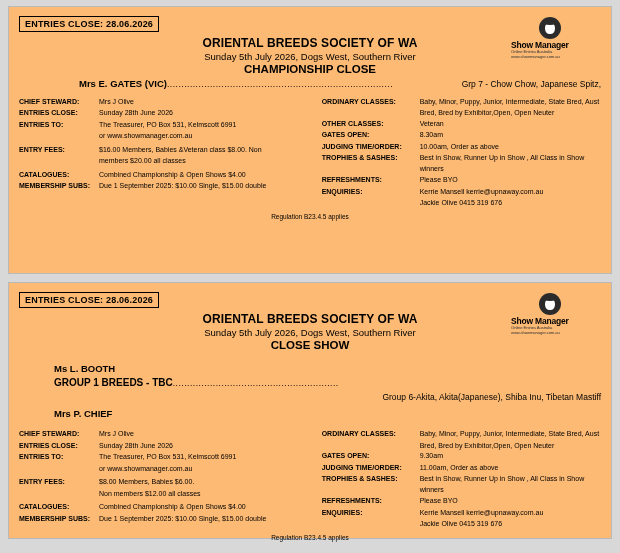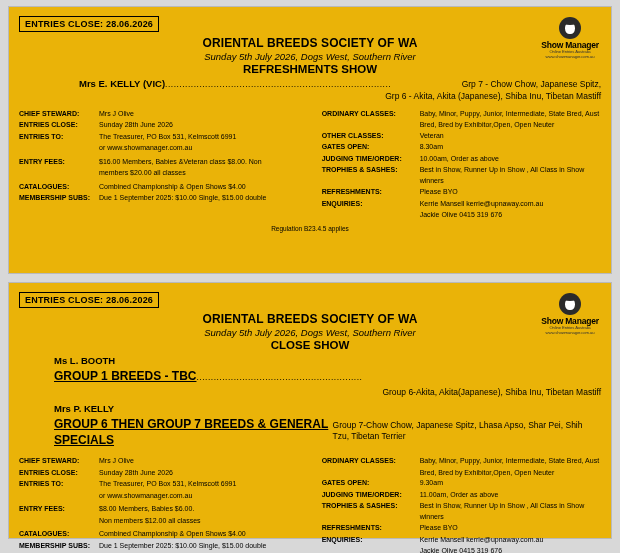--- a/index.html
+++ b/index.html
@@ -9,41 +9,40 @@
     background: #d8d8d8;
     font-family: "Liberation Sans", sans-serif;
     color: #000;
   }
   .page {
     width: 620px; height: 553px;
     position: relative;
     padding: 6px 8px;
   }
   .card {
-    background: #eab308;
+    background: #fdba74;
     border: 1px solid #b9b9b9;
     position: relative;
     padding: 6px 10px 4px 10px;
     margin-bottom: 8px;
   }
   .close-badge {
     display: inline-block;
     border: 1px solid #000;
     font-size: 9px;
     font-weight: bold;
     padding: 2px 5px 2px 5px;
     letter-spacing: 0.2px;
     margin-bottom: 2px;
   }
   .logo {
     position: absolute;
-    right: 2px;
+    right: 22px;
     top: 10px;
     width: 78px;
-    text-align: center;
   }
   .logo .puck {
     width: 22px; height: 22px;
     border-radius: 50%;
     background: #2b2b2b;
     margin: 0 auto 2px auto;
     position: relative;
   }
   .logo .puck:after {
     content: "";
@@ -78,21 +77,20 @@
     text-align: center;
     font-size: 12px;
     font-weight: bold;
     letter-spacing: 0.1px;
     margin: 2px 0 1px 0;
   }
   .subtitle {
     text-align: center;
     font-size: 9.5px;
     margin-bottom: 1px;
-    font-style: italic;
   }
   .showtype {
     text-align: center;
     font-size: 11.5px;
     font-weight: bold;
     margin-bottom: 3px;
   }
   
   .judge-row {
     font-size: 8.5px;
@@ -108,23 +106,22 @@
     display: inline-block;
     letter-spacing: 0.5px;
   }
   .right-line {
     text-align: right;
     font-size: 8.5px;
     line-height: 1.4;
   }
   .judge-sub {
     font-weight: bold;
-    font-size: 12px;
+    font-size: 10px;
     display: inline-block;
-    text-decoration: underline;
   }
   
   .cols {
     display: flex;
     margin-top: 6px;
     font-size: 7px;
     line-height: 1.5;
   }
   .col-left { width: 52%; padding-right: 6px; }
   .col-right { width: 48%; }
@@ -161,29 +158,28 @@
 
     <div class="logo">
       <div class="puck"></div>
       <div class="lname">Show Manager</div>
       <div class="ltag">Online Entries Australia
 www.showmanager.com.au</div>
     </div>
 
     <div class="title">ORIENTAL BREEDS SOCIETY OF WA</div>
     <div class="subtitle">Sunday 5th July 2026, Dogs West, Southern River</div>
-    <div class="showtype">REFRESHMENTS SHOW</div>
+    <div class="showtype">CHAMPIONSHIP CLOSE</div>
 
     <div class="judge-row">
       <div style="display:flex; align-items:baseline;">
-        <span class="judge-name" style="margin-left:60px;">Mrs E. KELLY (VIC)</span>
+        <span class="judge-name" style="margin-left:60px;">Mrs E. GATES (VIC)</span>
         <span class="dots" style="flex:1 1 auto; overflow:hidden; white-space:nowrap;">...............................................................................</span>
         <span style="font-size:8.5px;text-align:right;">Grp 7 - Chow Chow, Japanese Spitz,</span>
       </div>
-      <div class="right-line">Grp 6 - Akita, Akita (Japanese), Shiba Inu, Tibetan Mastiff</div>
     </div>
 
     <div class="cols">
       <div class="col-left">
         <div class="kv">
           <span class="k">CHIEF STEWARD:</span>
           <span class="v">Mrs J Olive</span>
         </div>
         <div class="kv">
           <span class="k">ENTRIES CLOSE:</span>
@@ -255,36 +251,31 @@
       <div class="puck"></div>
       <div class="lname">Show Manager</div>
       <div class="ltag">Online Entries Australia
 www.showmanager.com.au</div>
     </div>
 
     <div class="title">ORIENTAL BREEDS SOCIETY OF WA</div>
     <div class="subtitle">Sunday 5th July 2026, Dogs West, Southern River</div>
     <div class="showtype">CLOSE SHOW</div>
 
-    <div class="judge-row" style="margin-top:4px;">
+    <div class="judge-row" style="margin-top:12px;">
       <div class="judge-name" style="margin-left:35px;">Ms L. BOOTH</div>
       <div style="display:flex; align-items:baseline;">
         <span class="judge-sub" style="margin-left:35px;">GROUP 1 BREEDS - TBC</span>
         <span class="dots" style="flex:1 1 auto; overflow:hidden; white-space:nowrap; font-size:8.5px;">..........................................................</span>
       </div>
       <div class="right-line" style="margin-top:3px;">Group 6-Akita, Akita(Japanese), Shiba Inu, Tibetan Mastiff</div>
     </div>
 
     <div class="judge-row" style="margin-top:4px;">
-      <div class="judge-name" style="margin-left:35px;">Mrs P. KELLY</div>
-      <div style="display:flex; align-items:baseline;">
-        <span class="judge-sub" style="margin-left:35px;">GROUP 6 THEN GROUP 7 BREEDS &amp; GENERAL SPECIALS</span>
-        <span style="flex:1 1 auto;"></span>
-        <span style="font-size:8.5px;">Group 7-Chow Chow, Japanese Spitz, Lhasa Apso, Shar Pei, Shih Tzu, Tibetan Terrier</span>
-      </div>
+      <div class="judge-name" style="margin-left:35px;">Mrs P. CHIEF</div>
     </div>
 
     <div class="cols" style="margin-top:8px;">
       <div class="col-left">
         <div class="kv">
           <span class="k">CHIEF STEWARD:</span>
           <span class="v">Mrs J Olive</span>
         </div>
         <div class="kv">
           <span class="k">ENTRIES CLOSE:</span>

